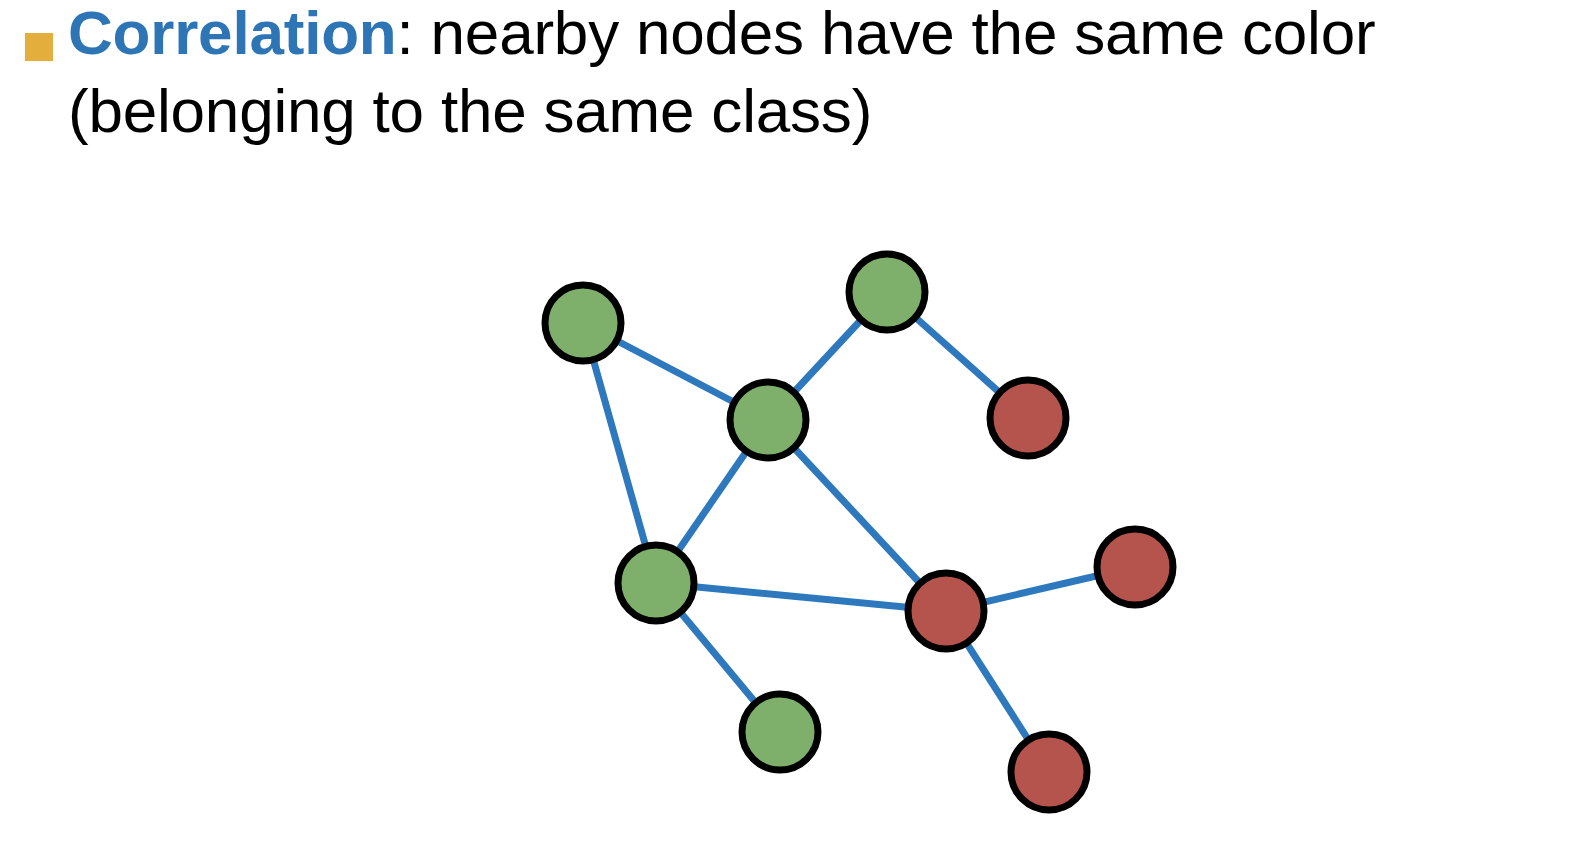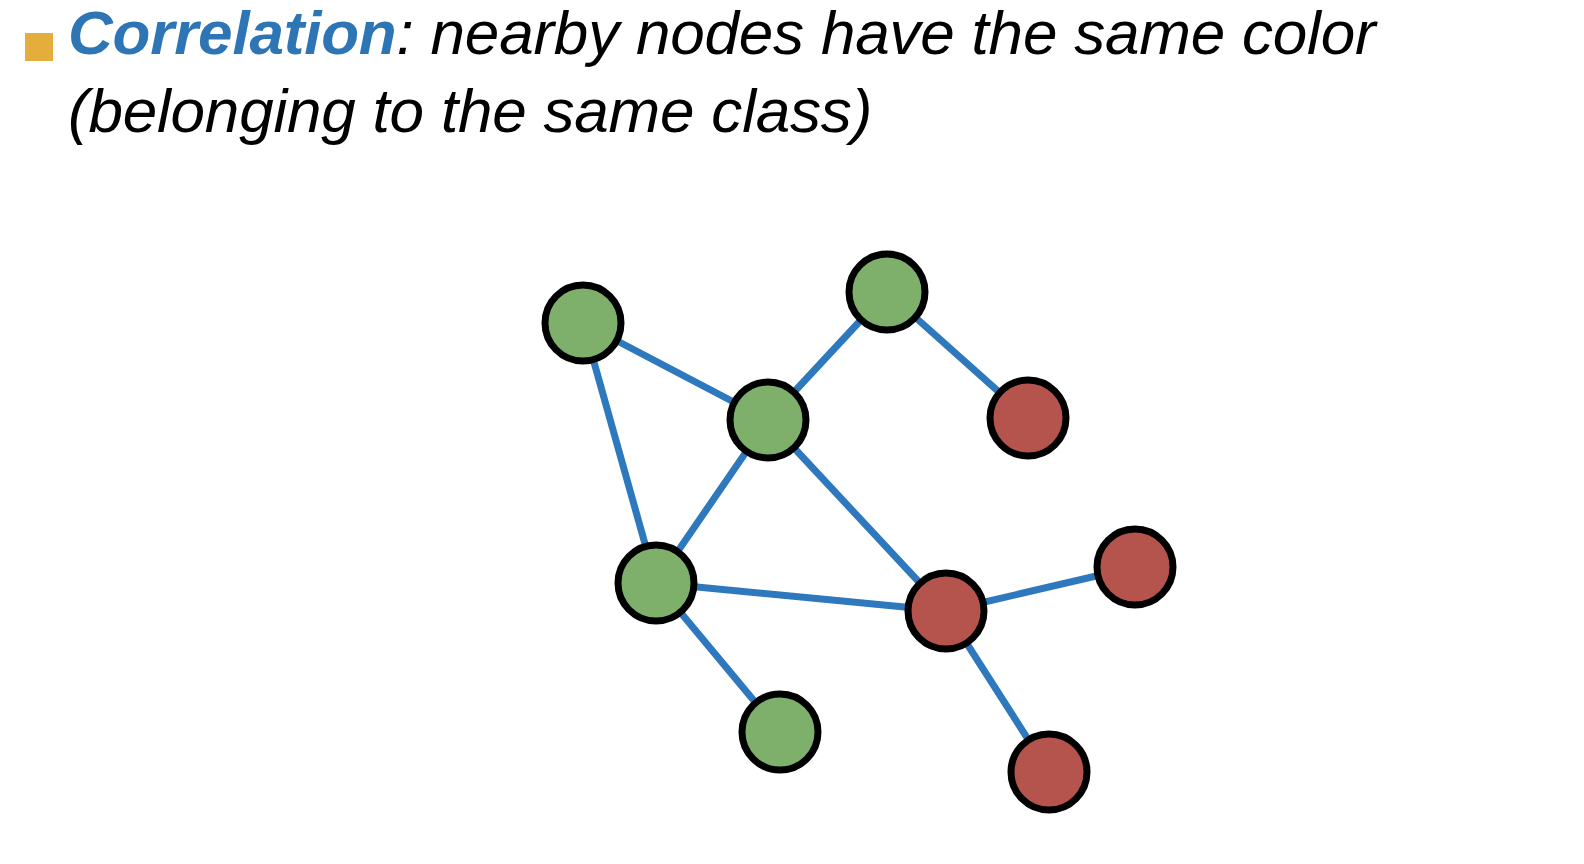--- a/index.html
+++ b/index.html
@@ -22,21 +22,20 @@
     background: #ffffff;
   }
 
   
   #bullet-block {
     position: absolute;
     left: 0px;
     top: 0px;
     width: 1500px;
     height: 200px;
-    font-style: italic;
   }
   #bullet-marker {
     position: absolute;
     left: 25px;
     top: 33px;
     width: 28px;
     height: 28px;
     background: #E3AE3C;
   }
   #bullet-text {

